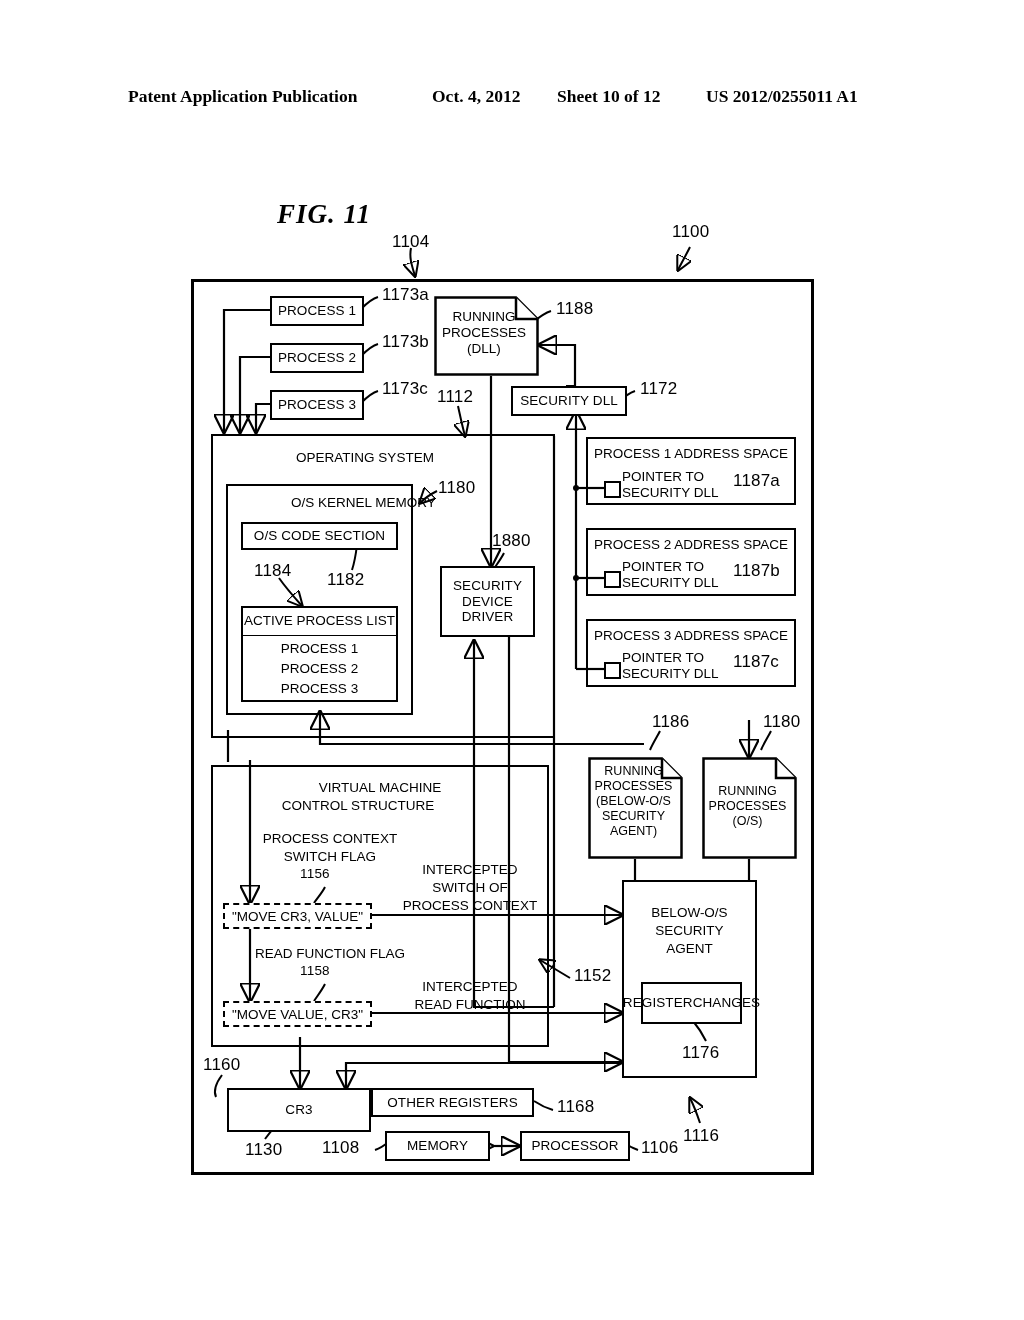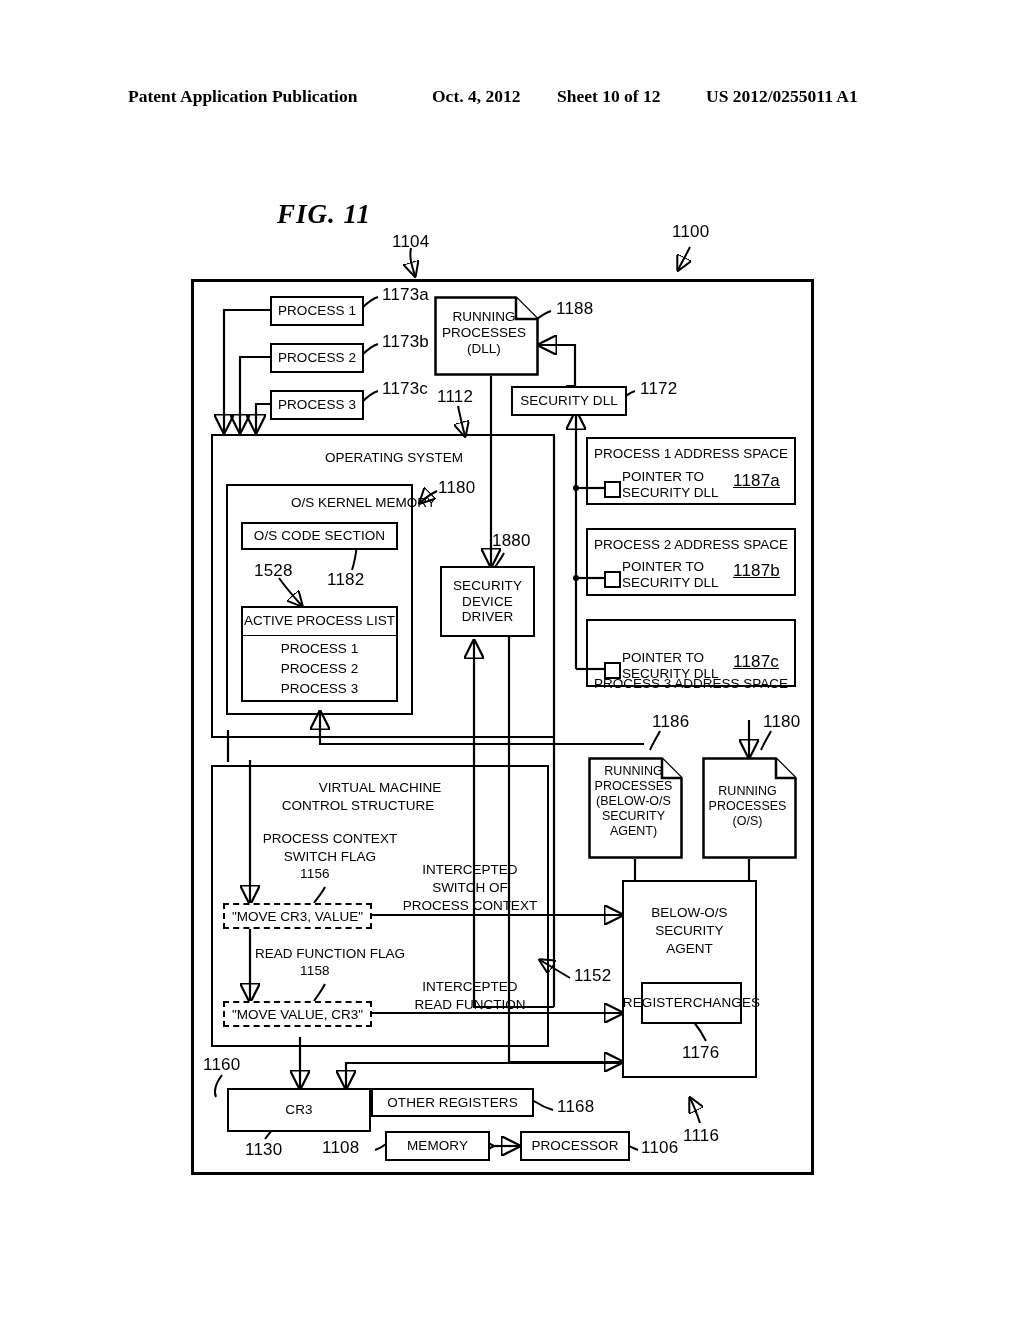--- a/index.html
+++ b/index.html
@@ -31,21 +31,21 @@
   .box.thin{border-width:2px;}
   .box.outer{border-width:3px;}
 
   
   .dashbox{position:absolute;box-sizing:border-box;border:2.5px dashed #000;background:#fff;
            display:flex;align-items:center;justify-content:center;
            font-size:13.5px;white-space:nowrap;}
 
   
   .ref{position:absolute;font-size:17px;letter-spacing:0.2px;white-space:nowrap;}
-  .ref.u{text-decoration:underline;}
+  .ref.u{}
 
   
   .cap{position:absolute;text-align:center;font-size:13.5px;line-height:1.2;
        white-space:nowrap;}
 
   
   .ptsq{position:absolute;width:13px;height:13px;border:2px solid #000;background:#fff;}
 
   
   #wires{position:absolute;left:0;top:0;width:1024px;height:1320px;pointer-events:none;}
@@ -196,31 +196,31 @@
   <div class="box" style="left:511px;top:386px;width:116px;height:30px;">
     <span>SECURITY DLL</span>
   </div>
   <div class="ref" style="left:640px;top:379px;">1172</div>
 
   <div class="ref" style="left:437px;top:387px;">1112</div>
   <div class="ref" style="left:672px;top:222px;">1100</div>
   <div class="ref" style="left:392px;top:232px;">1104</div>
 
   <div class="box" style="left:211px;top:434px;width:344px;height:304px;background:transparent;display:block;"></div>
-  <div class="cap" style="left:211px;top:450px;width:308px;margin-left:29px;">OPERATING SYSTEM</div>
+  <div class="cap" style="left:211px;top:450px;width:308px;">OPERATING SYSTEM</div>
 
   <div class="box" style="left:226px;top:484px;width:187px;height:231px;background:transparent;display:block;"></div>
   <div class="cap" style="left:226px;top:495px;width:187px;margin-left:44px;">O/S KERNEL MEMORY</div>
   <div class="ref" style="left:438px;top:478px;">1180</div>
 
   <div class="box thin" style="left:241px;top:522px;width:157px;height:28px;">
     <span>O/S CODE SECTION</span>
   </div>
   <div class="ref" style="left:327px;top:570px;">1182</div>
-  <div class="ref" style="left:254px;top:561px;">1528</div>
+  <div class="ref" style="left:254px;top:561px;">1184</div>
 
   <div class="box thin" style="left:241px;top:606px;width:157px;height:96px;background:transparent;display:block;"></div>
   <div class="cap" style="left:241px;top:613px;width:157px;">ACTIVE PROCESS LIST</div>
   <div style="position:absolute;left:243px;top:635px;width:153px;border-top:1.5px solid #000;"></div>
   <div class="cap" style="left:241px;top:641px;width:157px;">PROCESS 1</div>
   <div class="cap" style="left:241px;top:661px;width:157px;">PROCESS 2</div>
   <div class="cap" style="left:241px;top:681px;width:157px;">PROCESS 3</div>
 
   <div class="box" style="left:440px;top:566px;width:95px;height:71px;flex-direction:column;">
     <span>SECURITY</span>
@@ -241,21 +241,21 @@
   <div class="box" style="left:586px;top:528px;width:210px;height:68px;background:transparent;display:block;"></div>
   <div class="cap" style="left:586px;top:537px;width:210px;">PROCESS 2 ADDRESS SPACE</div>
   <div class="ptsq" style="left:604px;top:571px;"></div>
   <div style="position:absolute;left:622px;top:559px;font-size:13.5px;line-height:1.18;white-space:nowrap;">
     <div>POINTER TO</div>
     <div>SECURITY DLL</div>
   </div>
   <div class="ref u" style="left:733px;top:561px;">1187b</div>
 
   <div class="box" style="left:586px;top:619px;width:210px;height:68px;background:transparent;display:block;"></div>
-  <div class="cap" style="left:586px;top:628px;width:210px;margin-top:48px;">PROCESS 3 ADDRESS SPACE</div>
+  <div class="cap" style="left:586px;top:628px;width:210px;">PROCESS 3 ADDRESS SPACE</div>
   <div class="ptsq" style="left:604px;top:662px;"></div>
   <div style="position:absolute;left:622px;top:650px;font-size:13.5px;line-height:1.18;white-space:nowrap;">
     <div>POINTER TO</div>
     <div>SECURITY DLL</div>
   </div>
   <div class="ref u" style="left:733px;top:652px;">1187c</div>
 
   <div style="position:absolute;left:588px;top:757px;width:95px;height:102px;">
     <svg width="95" height="102" viewBox="0 0 95 102" xmlns="http://www.w3.org/2000/svg">
       <path d="M1.5,1.5 L74,1.5 L93.5,21 L93.5,100.5 L1.5,100.5 Z" fill="#fff" stroke="#000" stroke-width="2.5"></path>

